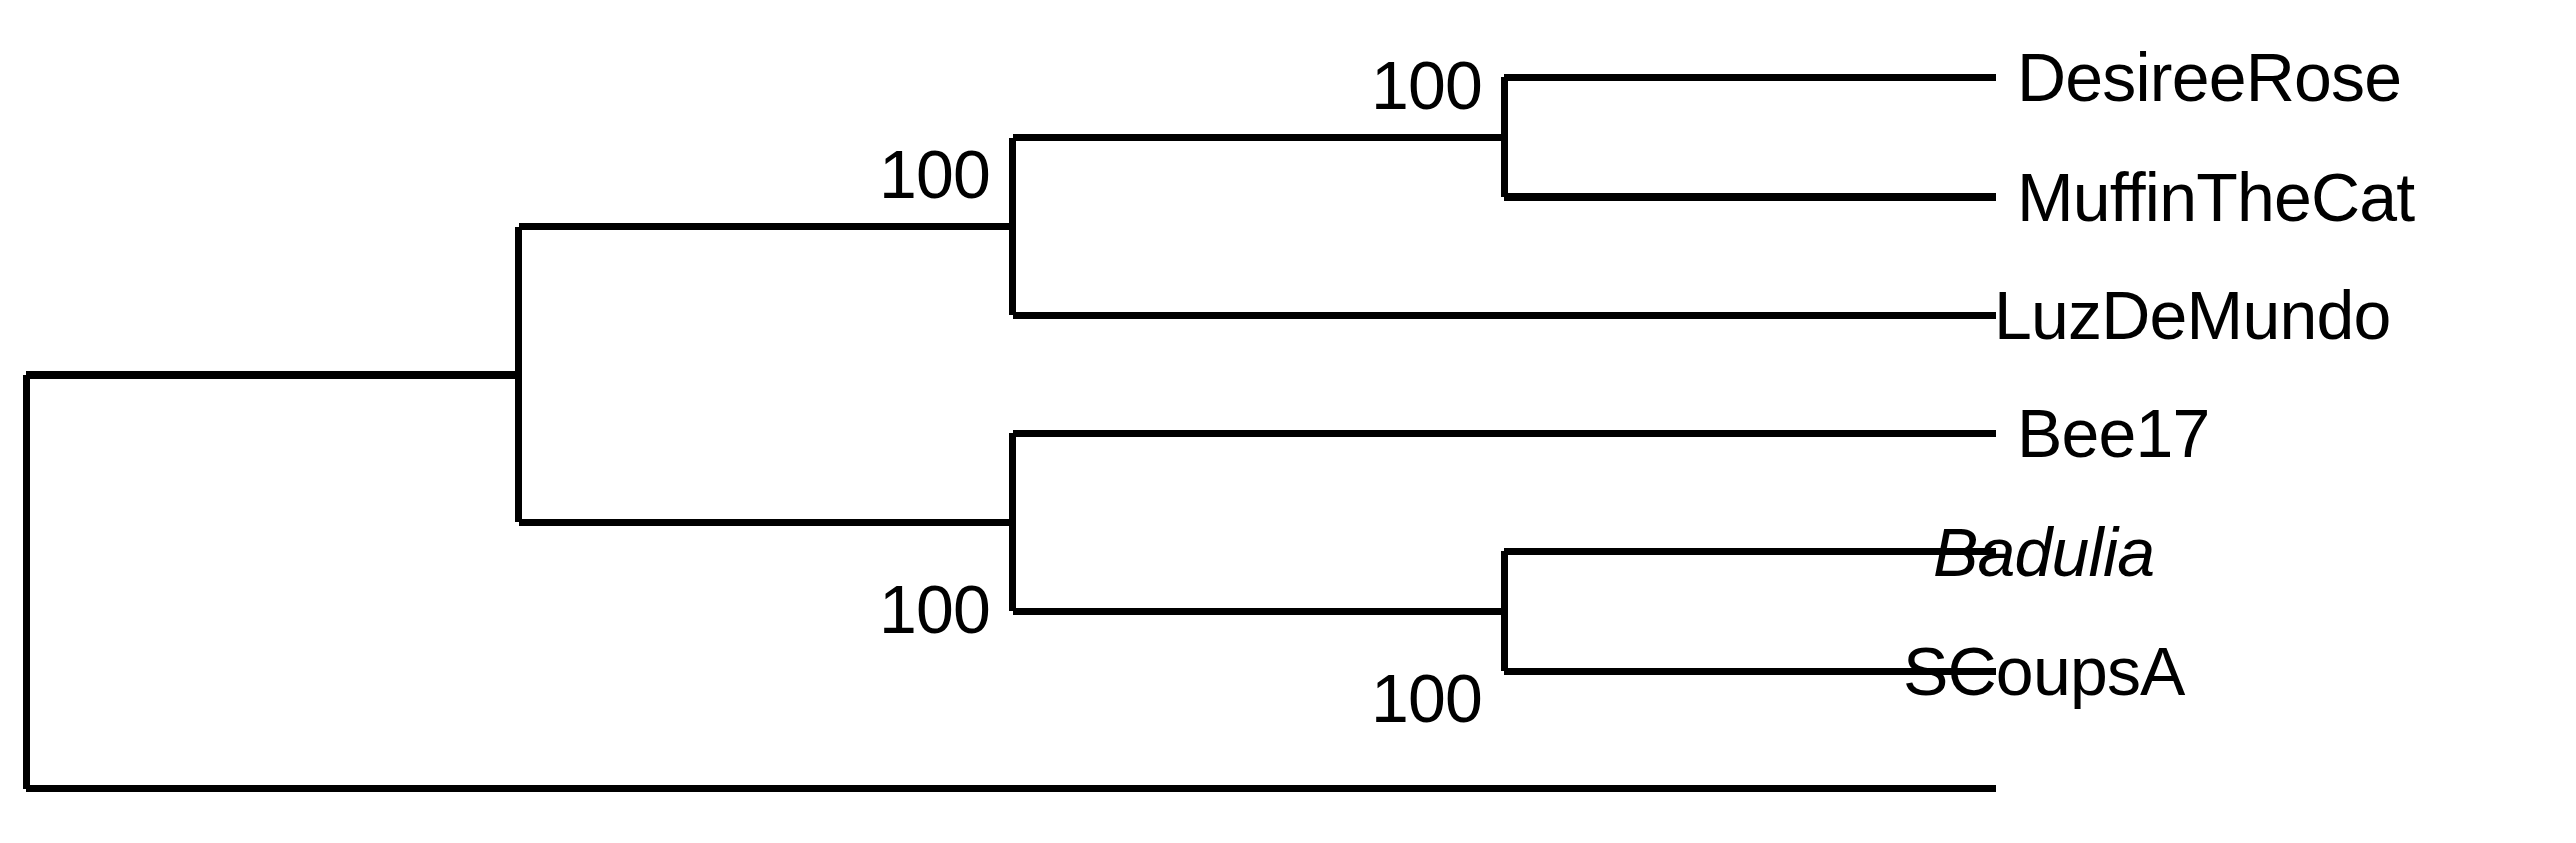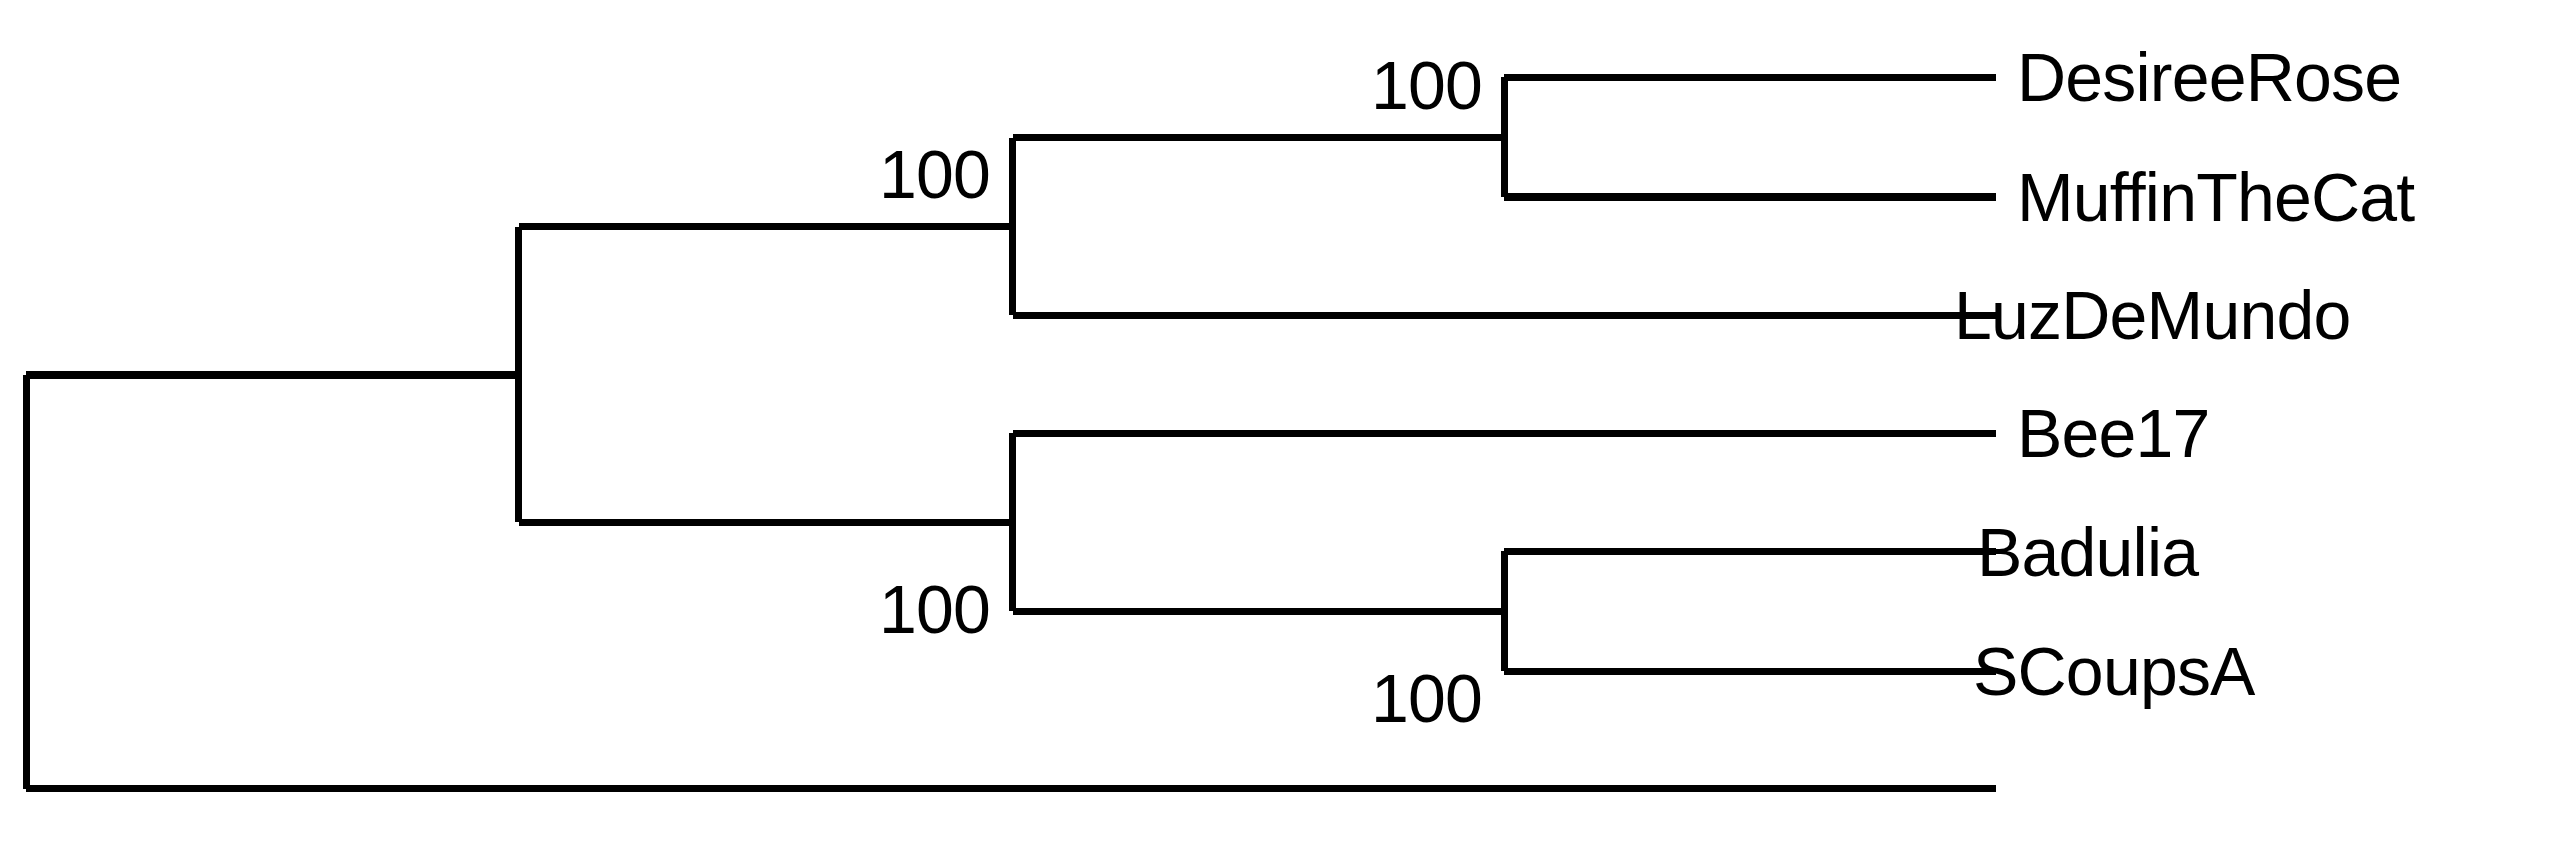--- a/index.html
+++ b/index.html
@@ -123,27 +123,27 @@
     <g>
       <line x1="1909" y1="852" x2="2533" y2="852" stroke="#000000" stroke-width="9"></line>
     </g>
 
   </svg>
 
   <div class="taxon-label" style="left:2017px; top:77px;">DesireeRose</div>
 
   <div class="taxon-label" style="left:2017px; top:197px;">MuffinTheCat</div>
 
-  <div class="taxon-label" style="left:1954px; top:315px;">LuzDeMundo</div>
+  <div class="taxon-label" style="left:1994px; top:315px;">LuzDeMundo</div>
 
   <div class="taxon-label" style="left:2017px; top:433px;text-align:right;">Bee17</div>
 
-  <div class="taxon-label" style="left:1977px; top:552px;">Badulia</div>
+  <div class="taxon-label" style="left:1933px; top:552px;font-style:italic;">Badulia</div>
 
-  <div class="taxon-label" style="left:1973px; top:671px;">SCoupsA</div>
+  <div class="taxon-label" style="left:1903px; top:671px;">SCoupsA</div>
 
 
   <div class="support-label" style="left:1324px; top:35px; width:158px;">100</div>
 
   <div class="support-label" style="left:832px; top:124px; width:158px;">100</div>
 
   <div class="support-label" style="left:832px; top:559px; width:158px;">100</div>
 
   <div class="support-label" style="left:1324px; top:648px; width:158px;">100</div>
 

